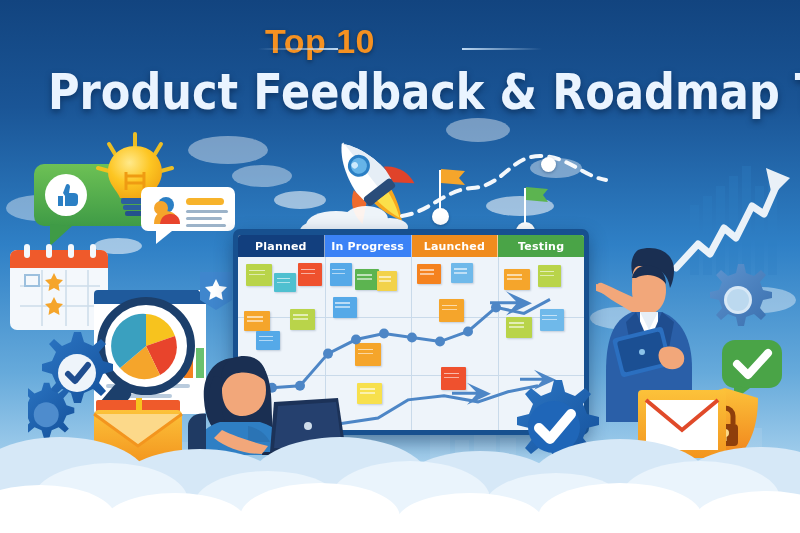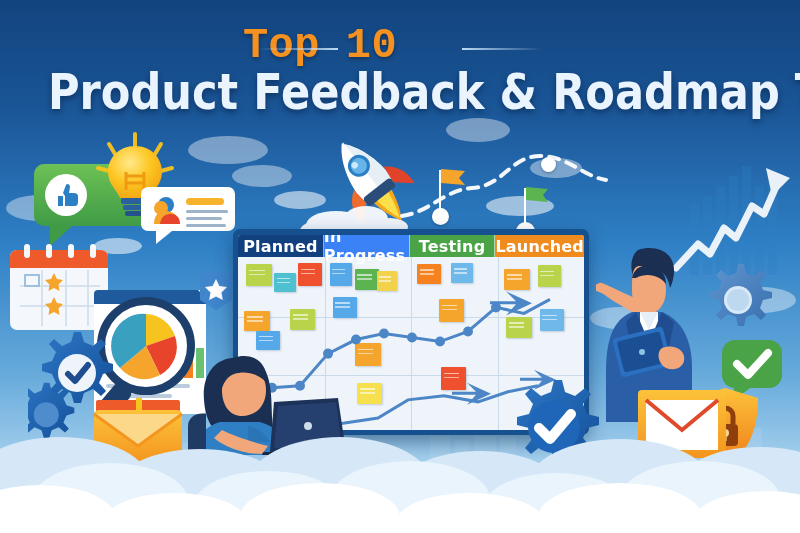--- a/index.html
+++ b/index.html
@@ -6,23 +6,23 @@
   body{font-family:"Liberation Sans", sans-serif;}
   #stage{
     position:relative;width:800px;height:533px;overflow:hidden;
     background:linear-gradient(180deg,#12447f 0%,#1a5596 18%,#2f7ec4 45%,#5ba4d8 68%,#93c6e8 85%,#c6e0f2 100%);
   }
   .abs{position:absolute;}
 
   
   .title-top{
     position:absolute;top:22px;left:0;width:640px;text-align:center;
-    font-size:42px;font-weight:bold;color:#f59121;letter-spacing:.5px;
+    font-size:34px;font-weight:bold;color:#f59121;letter-spacing:.5px;
     text-shadow:0 2px 4px rgba(0,0,0,.35);
-    font-family:Liberation Mono, monospace;
+    font-family:Liberation Sans, sans-serif;
   }
   .rule{position:absolute;top:48px;height:2px;background:linear-gradient(90deg,rgba(180,210,240,0),rgba(200,225,248,.95));}
   .rule.left{left:258px;width:80px;}
   .rule.right{right:258px;width:80px;background:linear-gradient(90deg,rgba(200,225,248,.95),rgba(180,210,240,0));}
   .title-main{
     position:absolute;top:64px;left:0;width:800px;text-align:center;
     font-size:49px;font-weight:bold;
     color:#eaf4ff;
     font-family:"DejaVu Sans", sans-serif;
     transform:scaleX(.88);
@@ -34,21 +34,21 @@
   #board{
     position:absolute;left:233px;top:229px;width:356px;height:206px;
     background:#17508f;border-radius:7px;padding:6px 5px 5px 5px;
     box-shadow:0 7px 18px rgba(8,35,70,.45);
     box-sizing:border-box;
   }
   #board-inner{position:relative;width:100%;height:100%;background:#eef4fa;border-radius:3px;overflow:hidden;}
   #cols{display:flex;height:22px;}
   .col-head{
     flex:1;display:flex;align-items:center;justify-content:center;
-    color:#fff;font-size:16px;font-weight:bold;letter-spacing:.2px;
+    color:#fff;font-size:11px;font-weight:bold;letter-spacing:.2px;
     border-right:1px solid rgba(255,255,255,.55);
     font-family:"DejaVu Sans", sans-serif;
   }
   .col-head:last-child{border-right:none;}
   .gridv{position:absolute;top:22px;bottom:0;width:1px;background:#c9daea;}
   .gridh{position:absolute;left:0;right:0;height:1px;background:#c9daea;}
   .note{position:absolute;border-radius:1px;box-shadow:1px 1px 2px rgba(40,70,110,.22);}
   .note::after{content:"";position:absolute;left:12%;right:28%;top:26%;height:1.5px;background:rgba(255,255,255,.6);box-shadow:0 4px 0 rgba(255,255,255,.55);}
 
   
@@ -282,22 +282,22 @@
   <svg class="abs" style="left:198px;top:270px;" width="36" height="42">
     <path d="M2,2 h32 v28 l-16,10 l-16,-10 Z" fill="#3f86cd"></path>
     <path d="M18,9 l3.4,7 7.6,1 -5.5,5.4 1.3,7.6 -6.8,-3.6 -6.8,3.6 1.3,-7.6 -5.5,-5.4 7.6,-1 Z" fill="#ffffff"></path>
   </svg>
 
   <div id="board">
     <div id="board-inner">
       <div id="cols">
           <div class="col-head" style="background: rgb(18, 63, 126);">Planned</div>
           <div class="col-head" style="background: #3b82f6;">In Progress</div>
+          <div class="col-head" style="background: rgb(240, 140, 30);">Launched</div>
           <div class="col-head" style="background: rgb(74, 164, 71);">Testing</div>
-          <div class="col-head" style="background: rgb(240, 140, 30);">Launched</div>
         </div>
       <div class="gridv" style="left:25%;"></div>
       <div class="gridv" style="left:50%;"></div>
       <div class="gridv" style="left:75%;"></div>
       <div class="gridh" style="top:82px;"></div>
       <div class="gridh" style="top:140px;"></div>
       <div id="notes">
           <div class="note" style="background: rgb(185, 212, 74); left: 8px; top: 29px; width: 26px; height: 22px;"></div>
           <div class="note" style="background: rgb(79, 192, 208); left: 36px; top: 38px; width: 22px; height: 19px;"></div>
           <div class="note" style="background: rgb(239, 81, 46); left: 60px; top: 28px; width: 24px; height: 23px;"></div>

